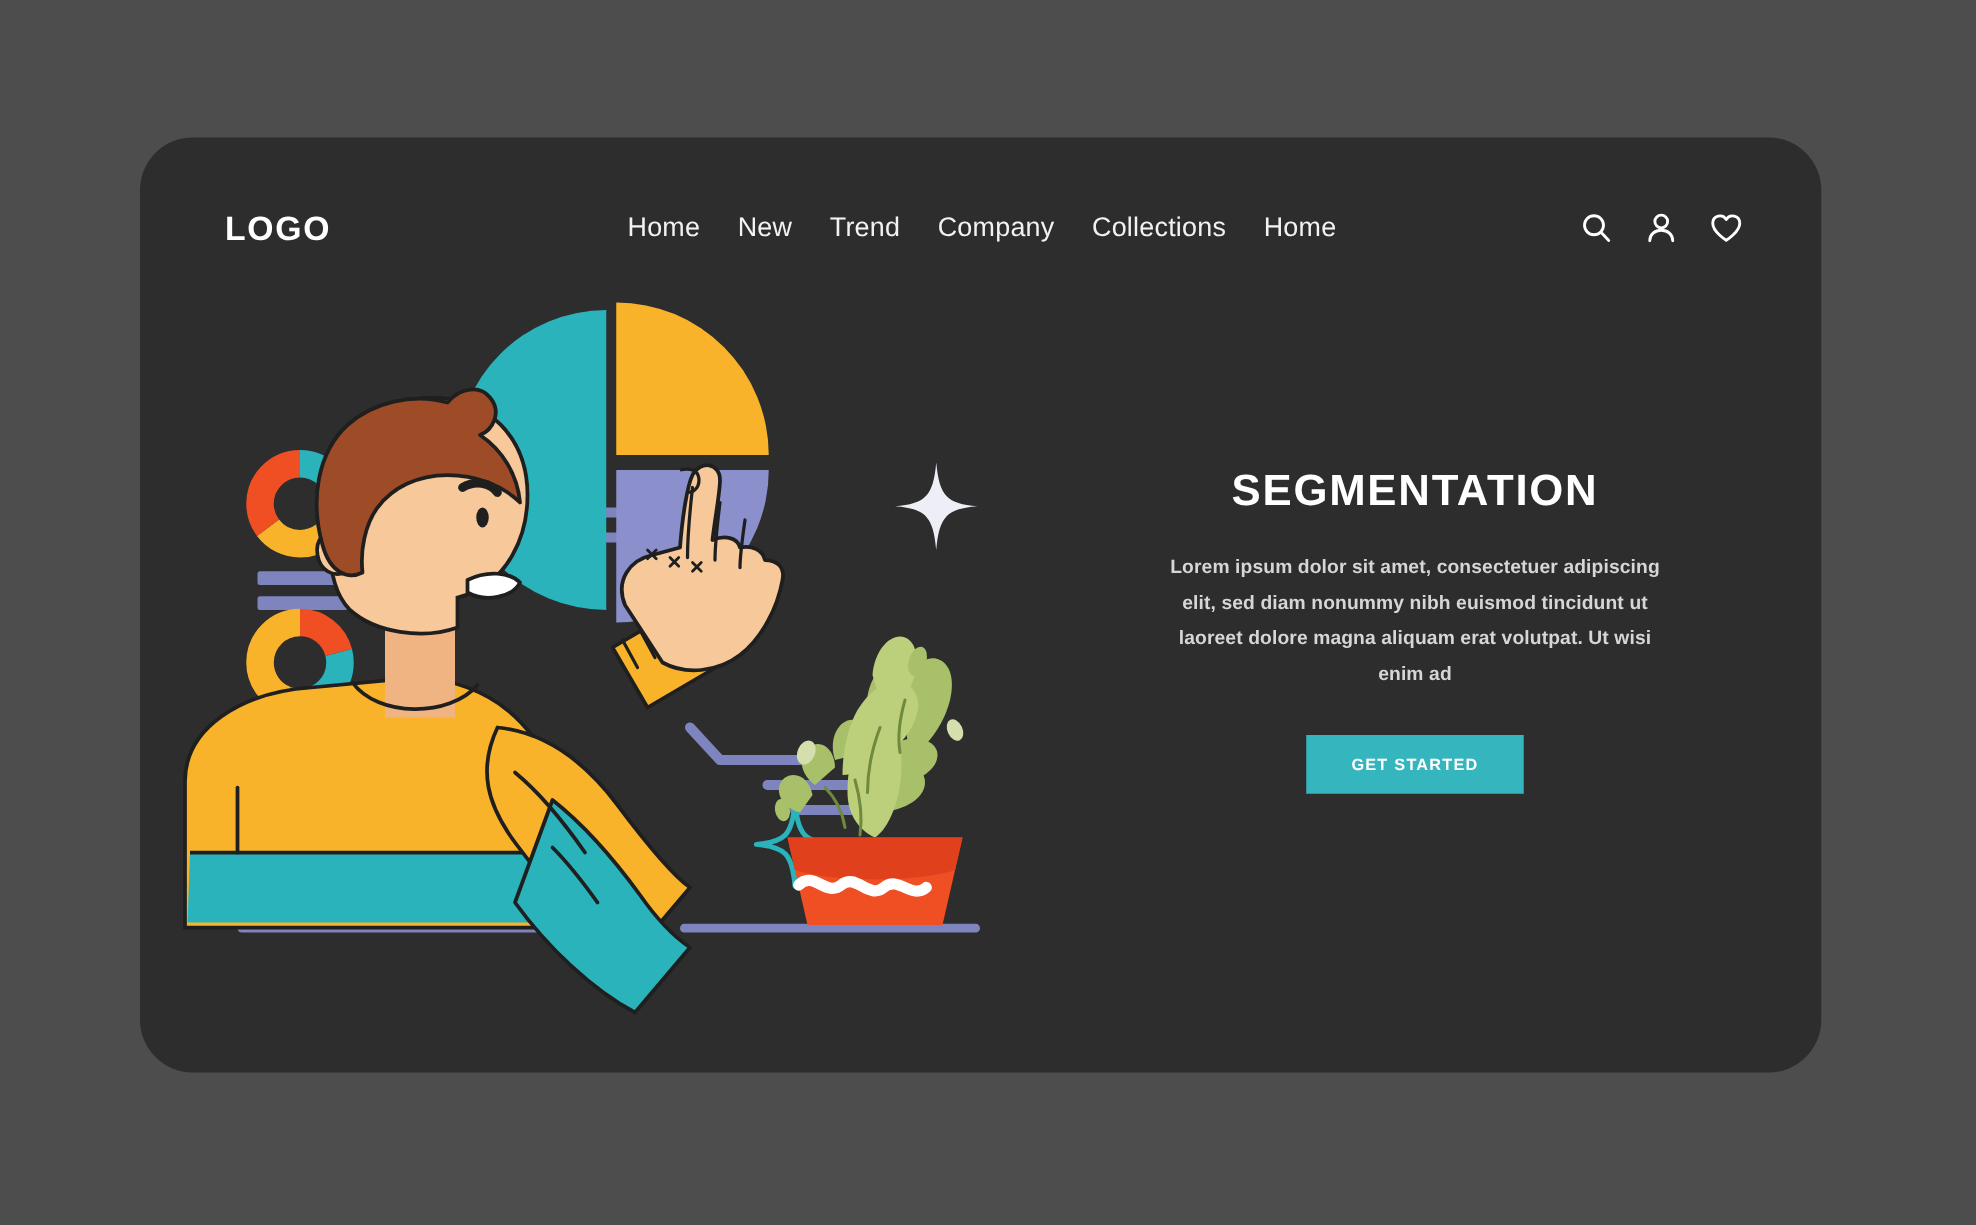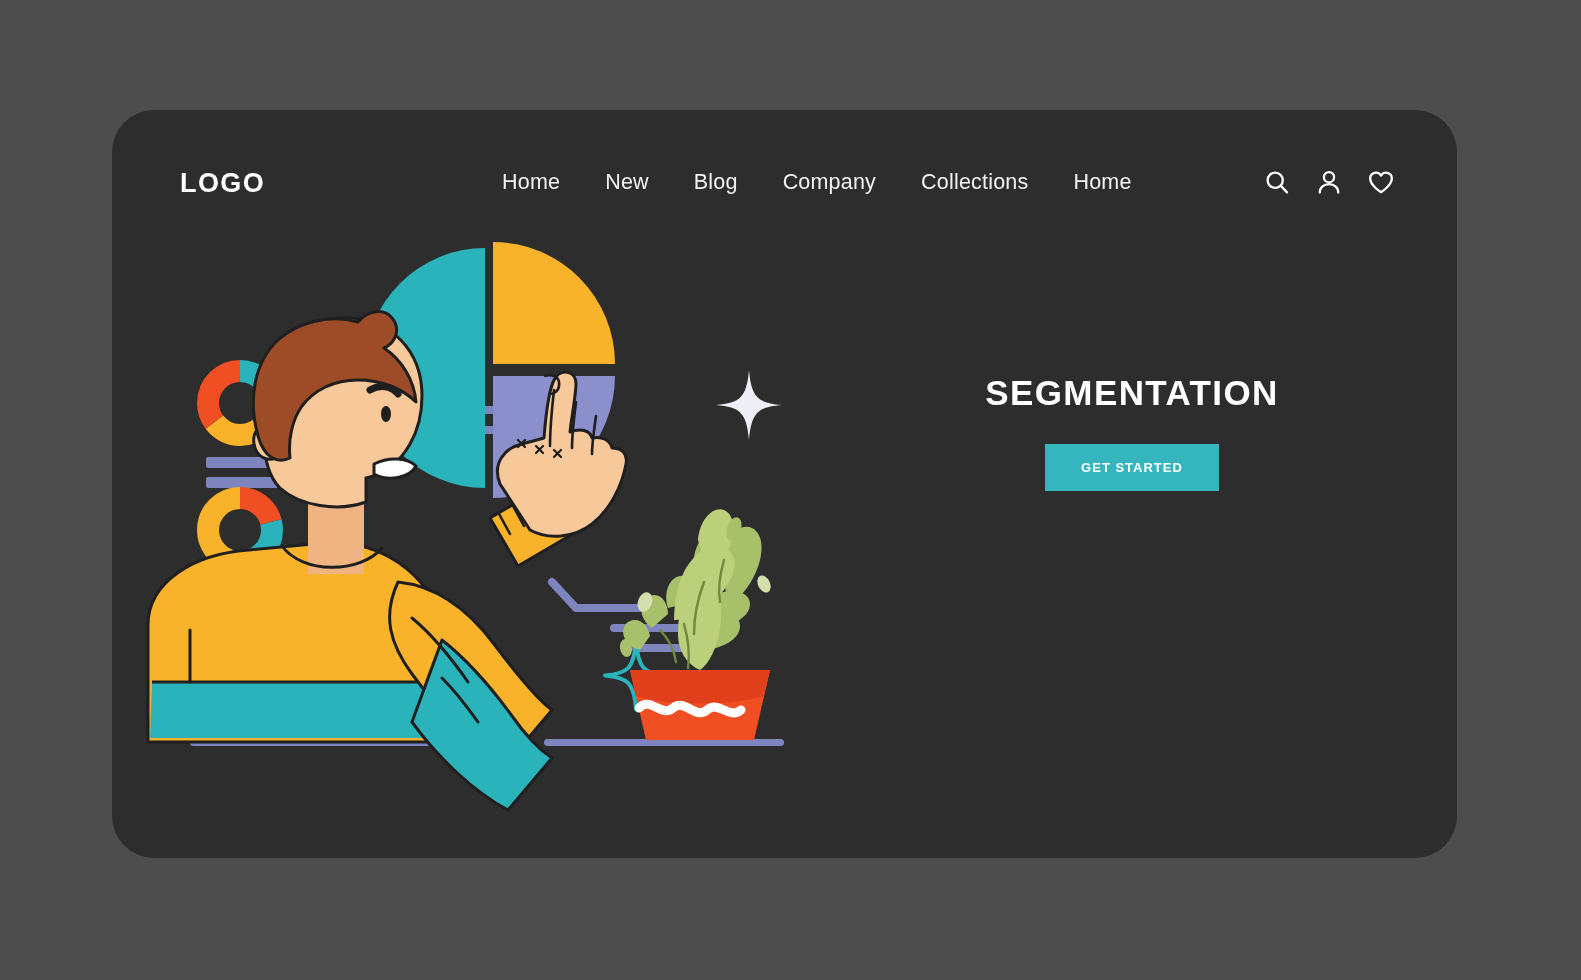--- a/index.html
+++ b/index.html
@@ -48,21 +48,21 @@
     font-size: 27px;
     font-weight: bold;
     letter-spacing: 1.4px;
   }
   .nav {
     position: absolute;
     left: 390px;
     top: 60px;
     display: flex;
     align-items: flex-end;
-    gap: 45px;
+    gap: 30px;
   }
   .nav-item {
     color: #f2f2f2;
     font-size: 21.5px;
     font-weight: 400;
     letter-spacing: 0.2px;
     white-space: nowrap;
     cursor: pointer;
   }
   .header-icons {
@@ -137,21 +137,21 @@
 
   <div class="card">
 
     <div class="site-header">
 
       <div class="logo">LOGO</div>
 
       <nav class="nav">
         <span class="nav-item">Home</span>
         <span class="nav-item">New</span>
-        <span class="nav-item">Blog</span>
+        <span class="nav-item">Trend</span>
         <span class="nav-item">Company</span>
         <span class="nav-item">Collections</span>
         <span class="nav-item">Home</span>
       </nav>
 
       <div class="header-icons">
         <span class="hicon">
           <svg width="28" height="28" viewBox="0 0 28 28" fill="none">
             <circle cx="12.2" cy="12.2" r="7.6" stroke="#ffffff" stroke-width="2.3"></circle>
             <line x1="17.8" y1="17.8" x2="24" y2="24.4" stroke="#ffffff" stroke-width="2.3" stroke-linecap="round"></line>
@@ -296,17 +296,18 @@
           <path d="M518 440 h140 l-16 70 h-108z" fill="#f04e23"></path>
           <path d="M518 440 h140 l-6 26 c-30 10-98 10-128 0z" fill="#e0411c"></path>
           <path d="M527 478 c12-12 22 10 34 0 12-10 22 12 34 2 12-10 22 10 34 0" stroke="#ffffff" stroke-width="9" fill="none" stroke-linecap="round" stroke-linejoin="round"></path>
         </g>
 
       </svg>
     </div>
 
     <div class="hero-copy">
       <h1 class="hero-title">SEGMENTATION</h1>
+      <p class="hero-para">Lorem ipsum dolor sit amet, consectetuer adipiscing elit, sed diam nonummy nibh euismod tincidunt ut laoreet dolore magna aliquam erat volutpat. Ut wisi enim ad</p>
       <button class="cta">GET STARTED</button>
     </div>
 
   </div>
 </div>
 
 </body></html>

